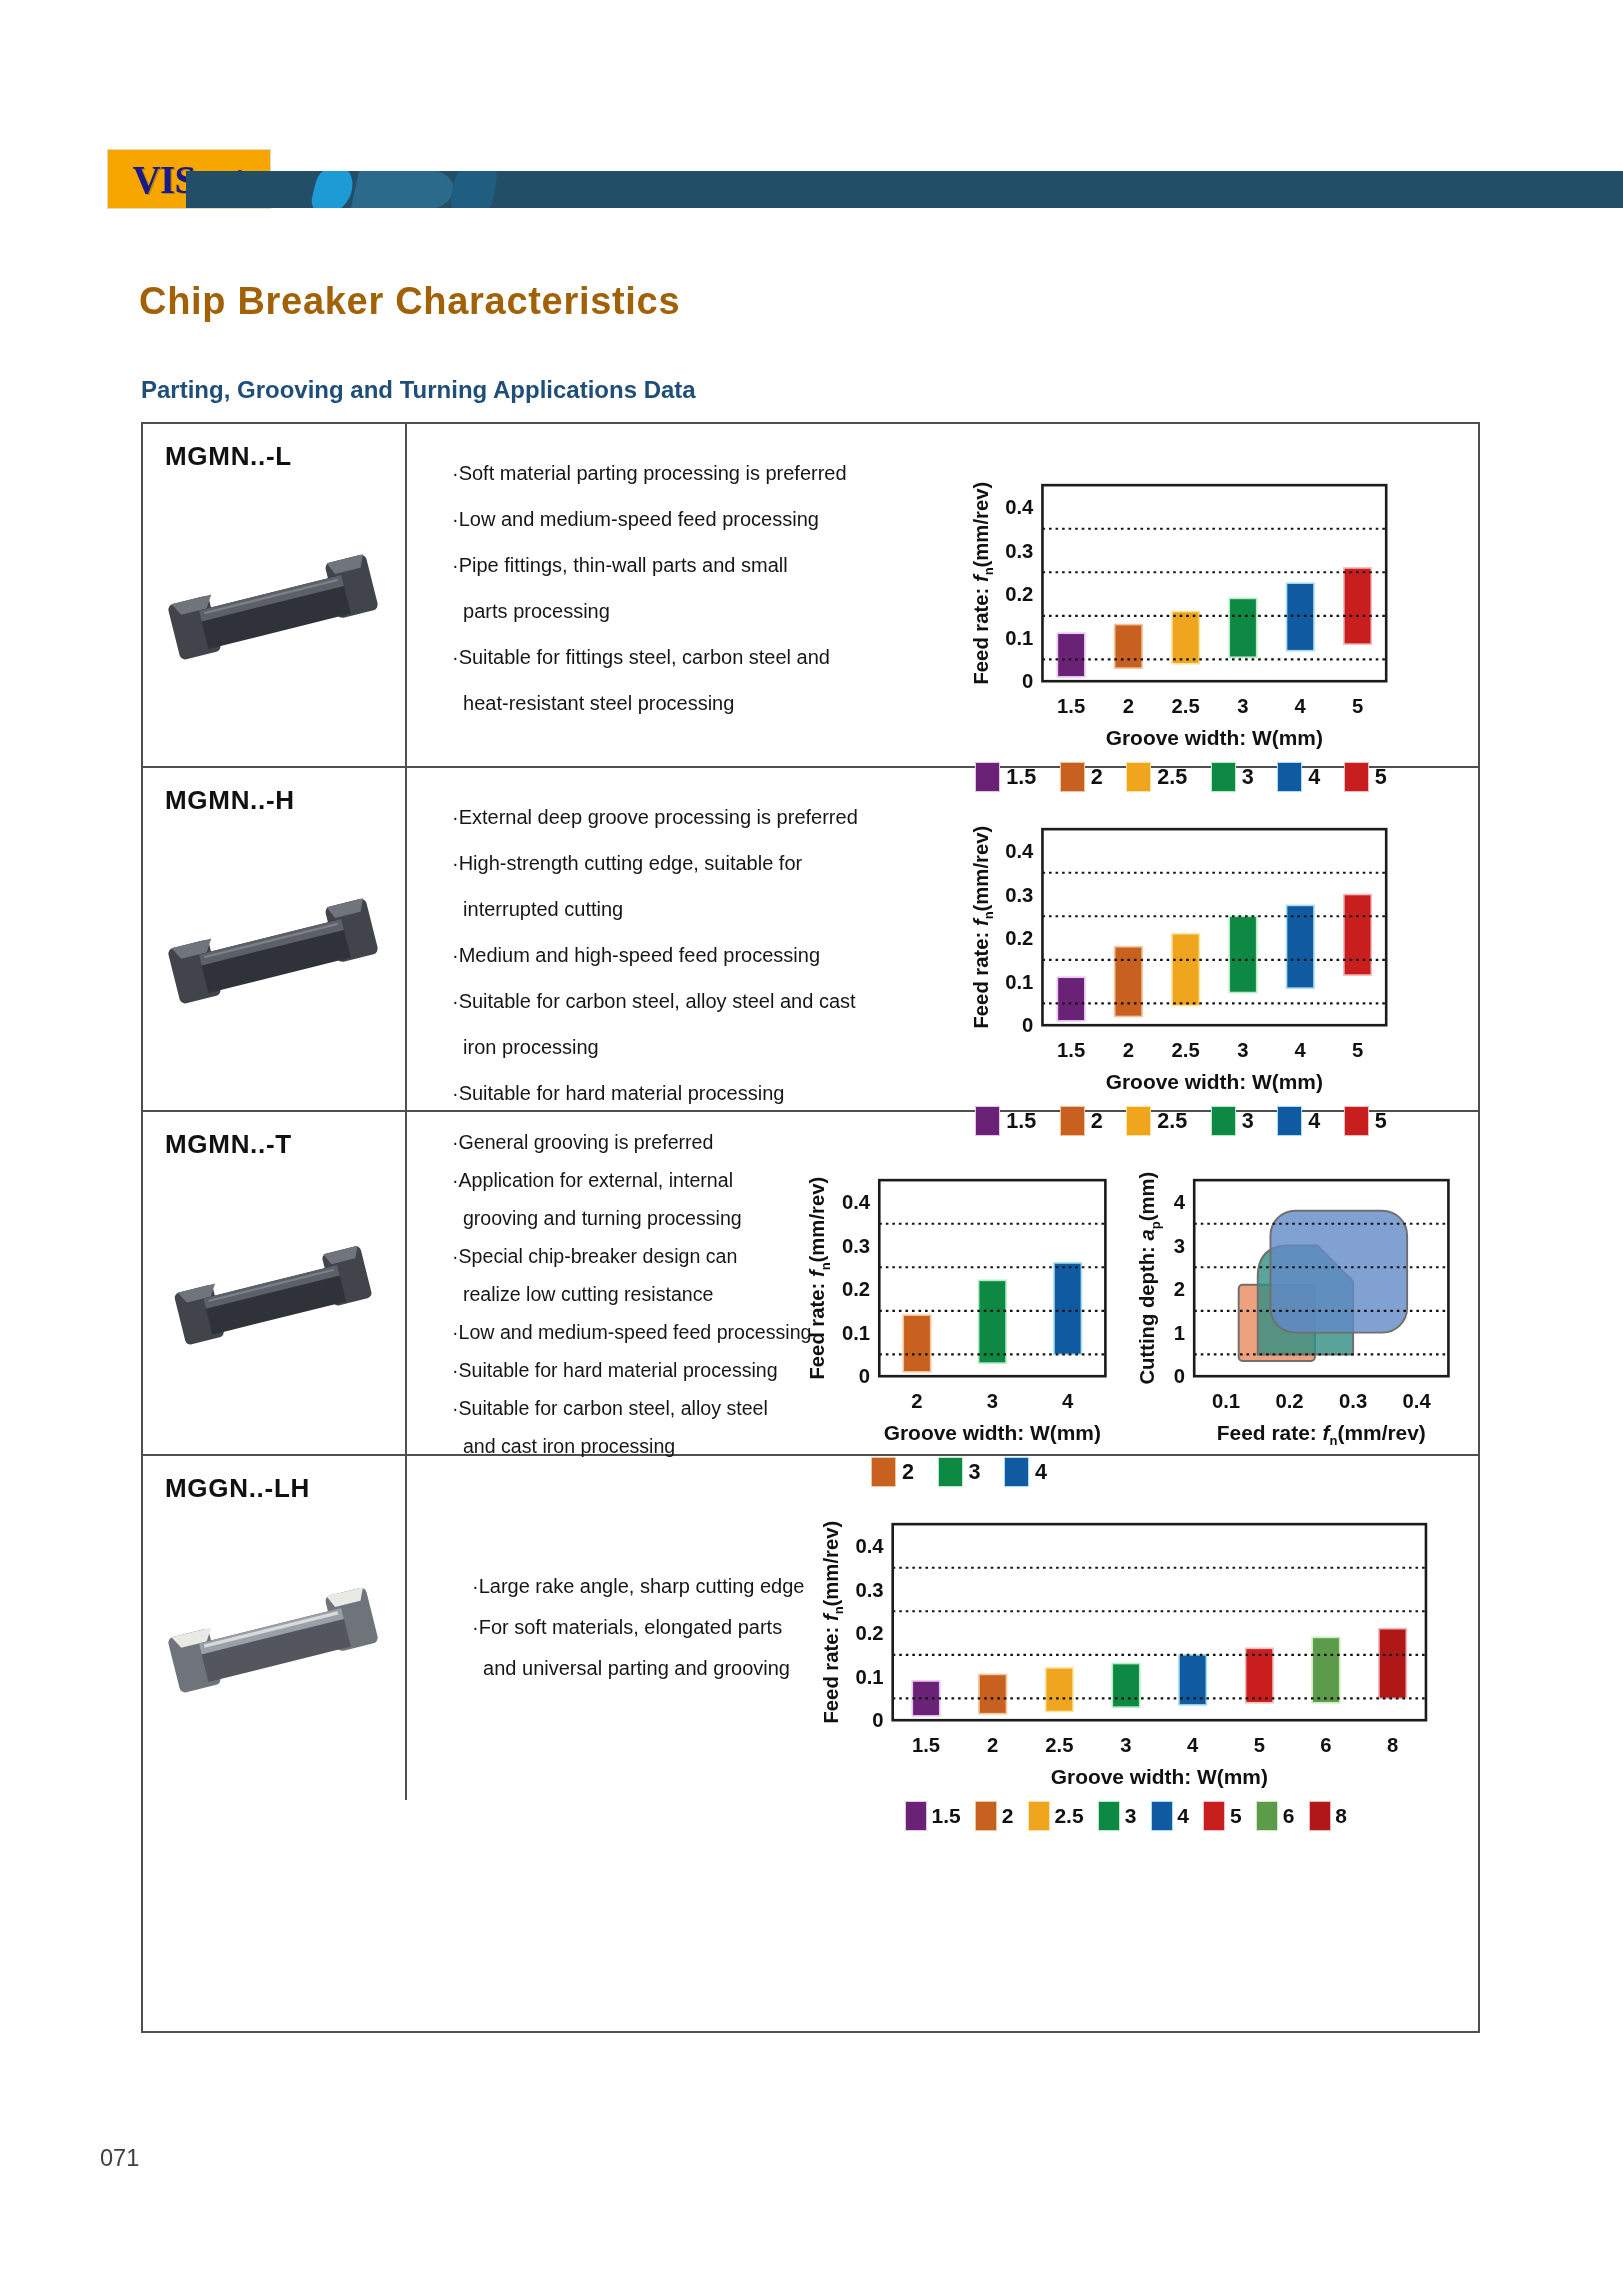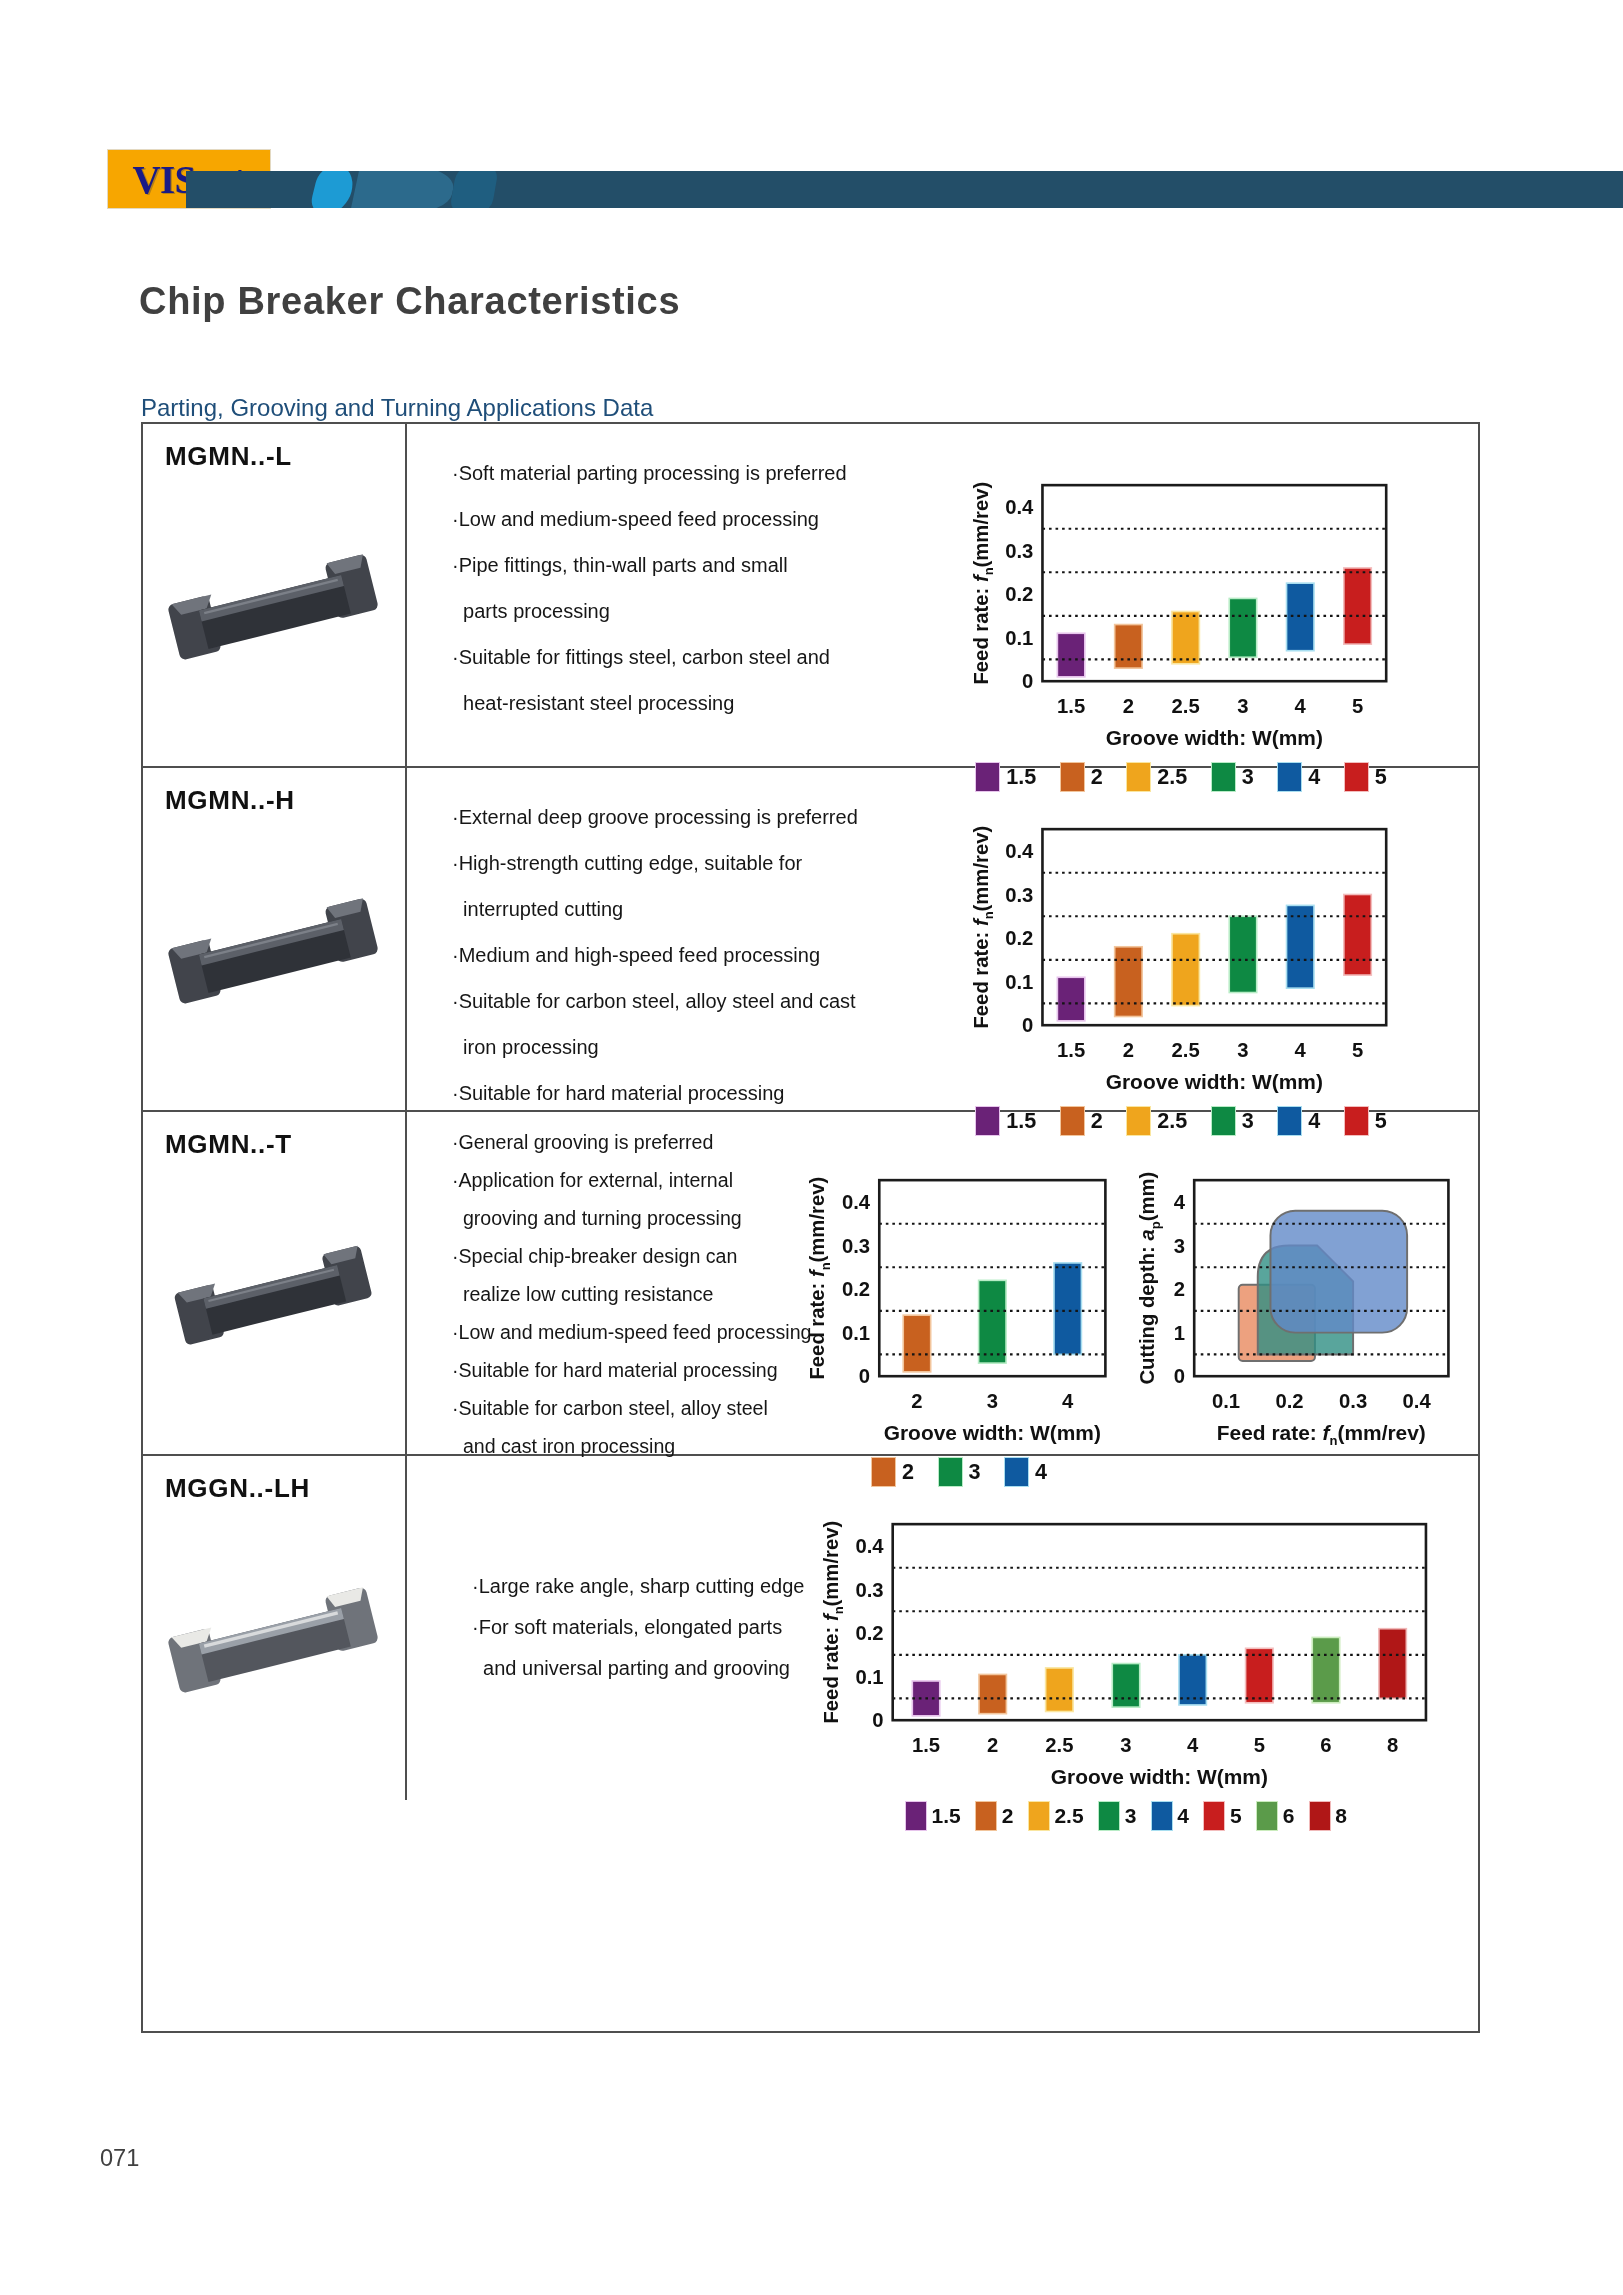--- a/index.html
+++ b/index.html
@@ -10,21 +10,21 @@
   .logo{position:absolute;left:107px;top:149px;width:164px;height:60px;display:flex;
         align-items:center;justify-content:center;border:0.7px solid #e3d9c2;}
   .logo span{font-family:"Liberation Serif",serif;font-weight:bold;font-size:39px;letter-spacing:-0.7px;
         text-shadow:1.3px 1.3px 0 rgba(60,60,60,.35);}
   .banner{position:absolute;left:186px;top:171px;width:1437px;height:37px;overflow:hidden;}
   .banner .sw{position:absolute;top:-5.2px;height:47px;}
   .sw1{left:128px;width:38px;transform:skewX(-14deg);border-radius:40% 60% 50% 40%;}
   .sw2{left:169px;width:98px;transform:skewX(-12deg);border-radius:0 50% 40% 0;}
   .sw3{left:267px;width:42px;transform:skewX(-10deg);border-radius:30%;}
   .title{position:absolute;left:139px;top:280px;font-size:38px;font-weight:bold;letter-spacing:0.7px;}
-  .subtitle{position:absolute;left:141px;top:394px;font-size:24px;font-weight:normal;}
+  .subtitle{position:absolute;left:141px;top:376px;font-size:24px;font-weight:bold;}
   
   .table{position:absolute;left:141px;top:422px;width:1339px;height:1611px;border:2px solid #4f4f4f;}
   .trow{position:relative;height:344px;border-bottom:2px solid #4f4f4f;}
   .trow:last-child{border-bottom:none;}
   .cell-left{position:absolute;left:0;top:0;width:264px;height:100%;border-right:2px solid #4f4f4f;}
   .row-label{position:absolute;left:22px;top:17px;font-size:26px;font-weight:bold;letter-spacing:0.7px;}
   .insert-wrap{position:absolute;left:50%;top:55%;transform:translate(-50%,-50%);}
   .cell-right{position:absolute;left:266px;top:0;width:1071px;height:100%;}
   .bullets{position:absolute;font-size:20px;color:#161616;}
   .bullets .line{white-space:pre;}
@@ -47,21 +47,21 @@
 <div class="page">
 
   <div class="logo" style="background: rgb(247, 166, 0);">
     <span style="color: rgb(26, 26, 134);">VIScut</span>
   </div>
   <div class="banner" style="background: rgb(35, 78, 104);">
     <div class="sw sw1" style="background: rgb(29, 155, 212);"></div>
     <div class="sw sw2" style="background: rgb(44, 106, 140);"></div>
     <div class="sw sw3" style="background: rgb(31, 94, 128);"></div>
   </div>
-  <div class="title" style="color: #404040;">Chip Breaker Characteristics</div>
+  <div class="title" style="color: #a16207;">Chip Breaker Characteristics</div>
   <div class="subtitle" style="color: rgb(31, 78, 121);">Parting, Grooving and Turning Applications Data</div>
 
   <div class="table">
 
     <div class="trow">
       <div class="cell-left">
         <div class="row-label">MGMN..-L</div>
         <div class="insert-wrap">
           <svg width="216" height="144" viewBox="0 0 380 250">
             <g transform="rotate(-14 190 125)">

